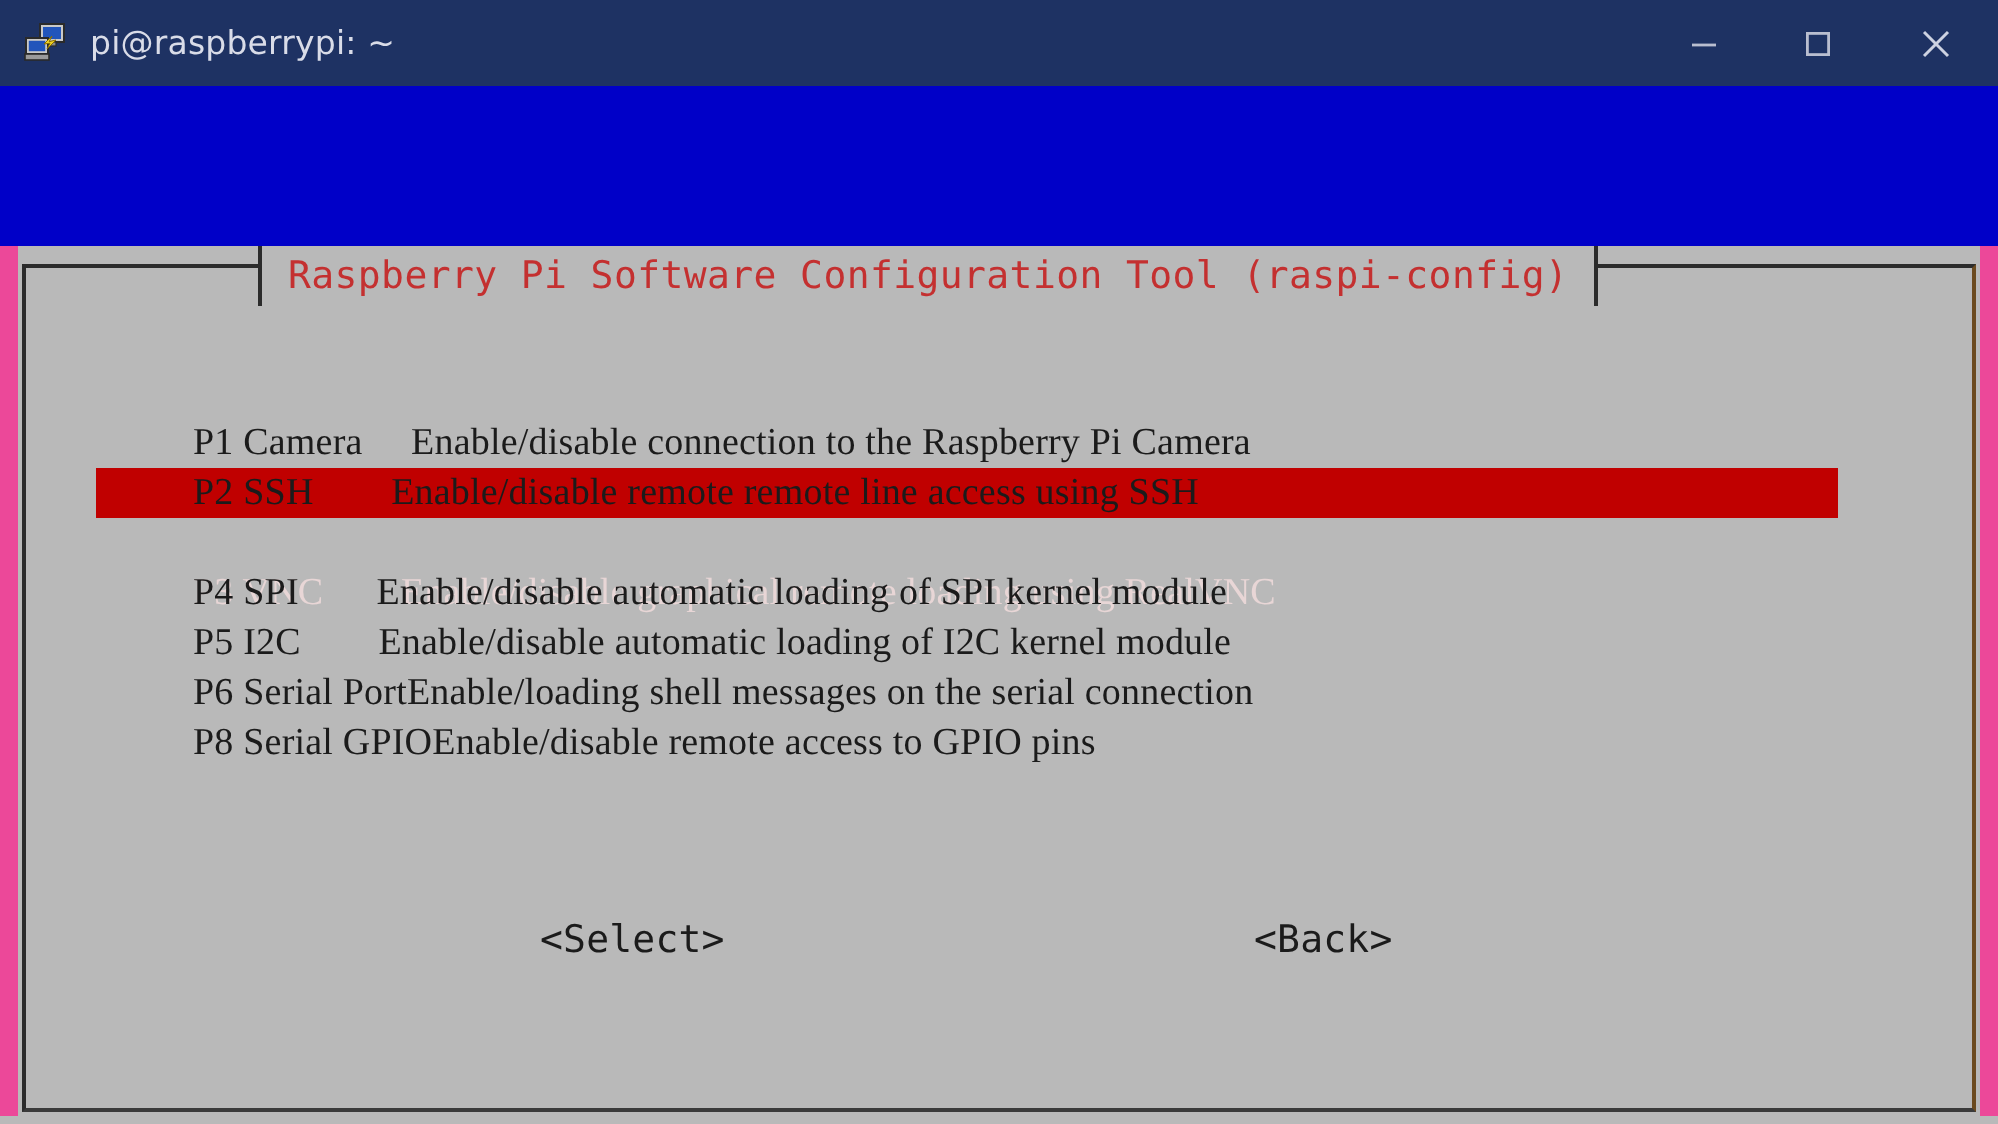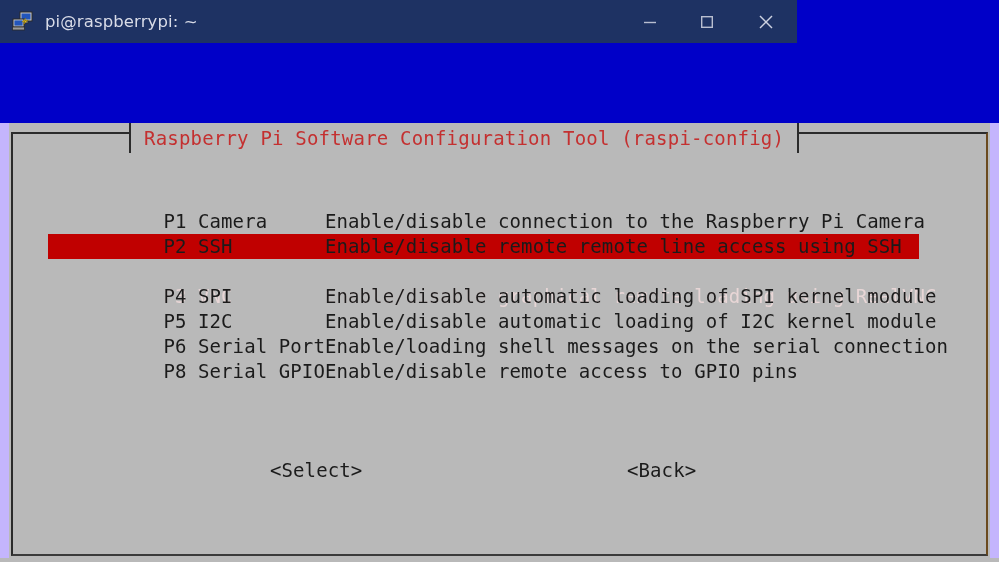--- a/index.html
+++ b/index.html
@@ -15,21 +15,21 @@
     overflow: hidden;
     background: #0000c8;
     font-family: "DejaVu Sans Mono", "Liberation Mono", monospace;
     user-select: none;
   }
 
   
   .titlebar {
     position: absolute;
     left: 0; top: 0;
-    width: 797px;
+    width: 999px;
     height: 43px;
     background: #1e3263;
     display: flex;
     align-items: center;
     box-sizing: border-box;
   }
   .titlebar-left {
     display: flex;
     align-items: center;
     padding-left: 12px;
@@ -69,21 +69,21 @@
   }
   .win-btn svg { display:block; }
   .win-btn.close { width: 62px; }
 
   
   .terminal {
     position: absolute;
     left: 0; top: 43px;
     width: 999px;
     height: 519px;
-    background: #c4b5fd;
+    background: #ec4899;
     overflow: hidden;
   }
   .blue-band {
     position: absolute;
     left: 0; top: 0;
     width: 999px;
     height: 80px;
     background: #0000c8;
   }
 
@@ -144,20 +144,21 @@
     position: relative;
     height: 25px;
     line-height: 25px;
     font-size: 19px;
     white-space: pre;
     color: #1b1b1b;
     display: block;
     padding-left: 39px;
     box-sizing: border-box;
     letter-spacing: .1px;
+    font-family: Liberation Serif, serif;
   }
   .menu-row .tag { display: inline-block; }
   .menu-row .desc { display: inline-block; }
   .menu-row.selected {
     color: #e8d6d6;
   }
   .menu-row.selected .hl {
     position: absolute;
     left: 39px;
     top: 0;

